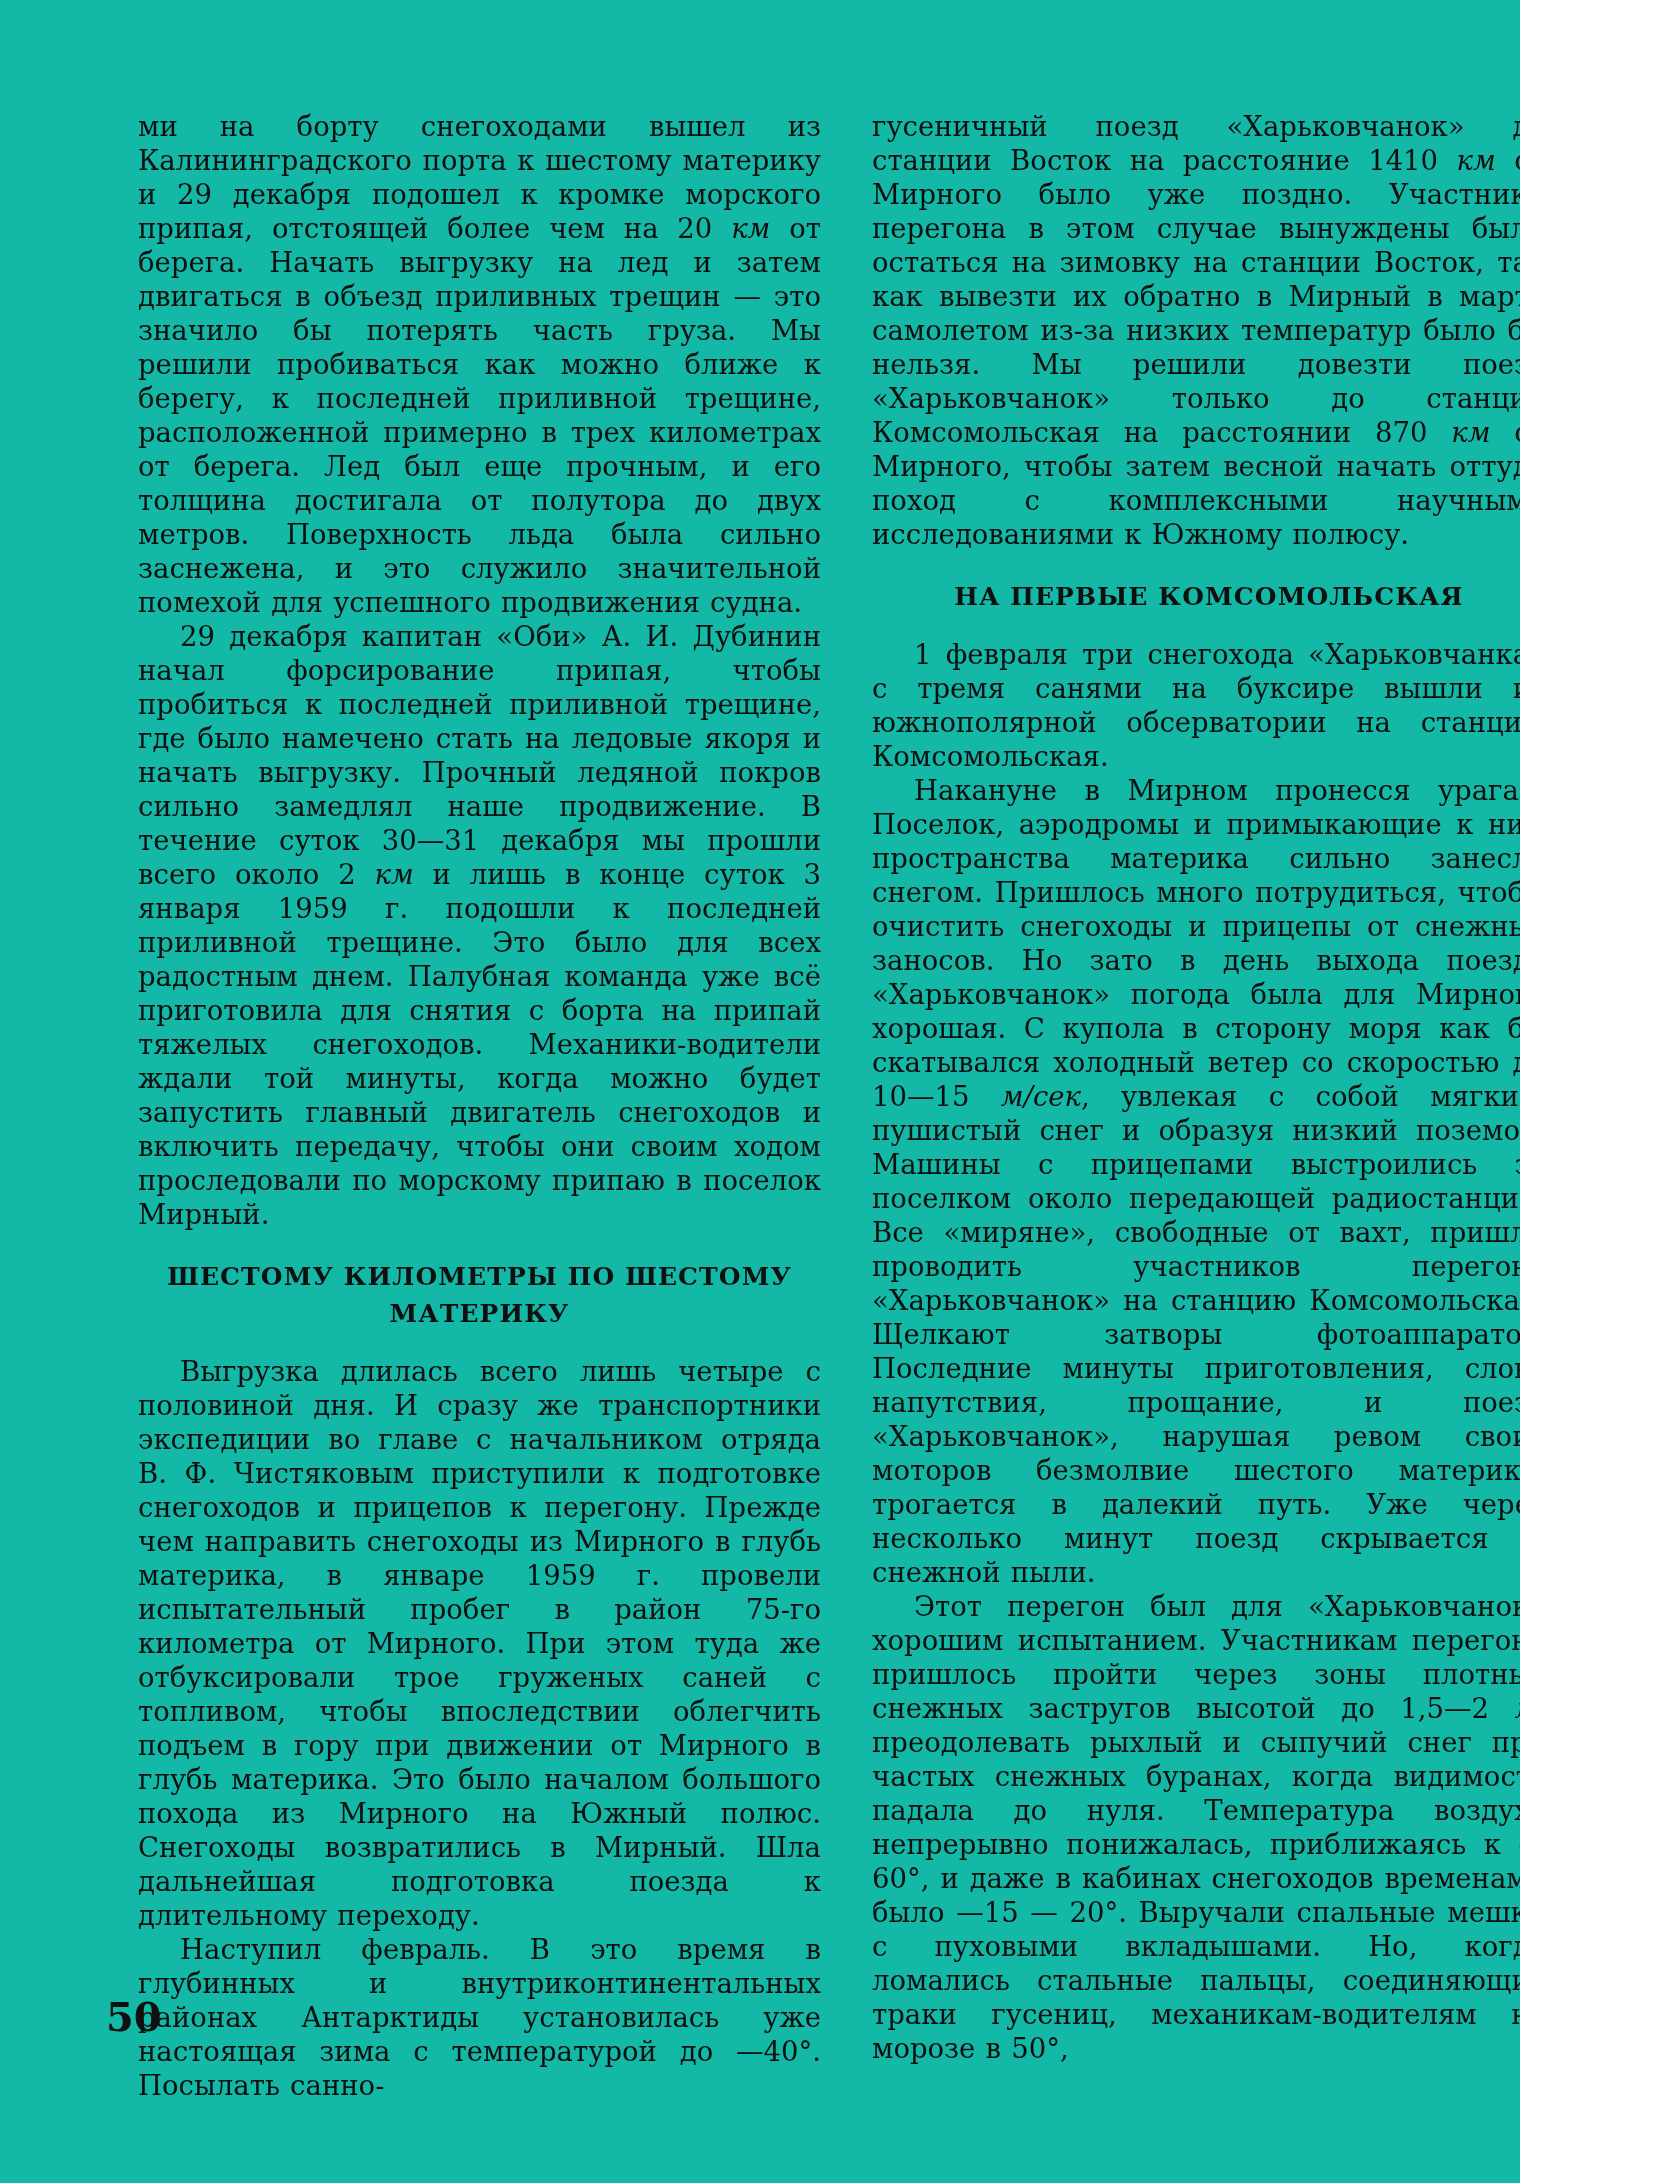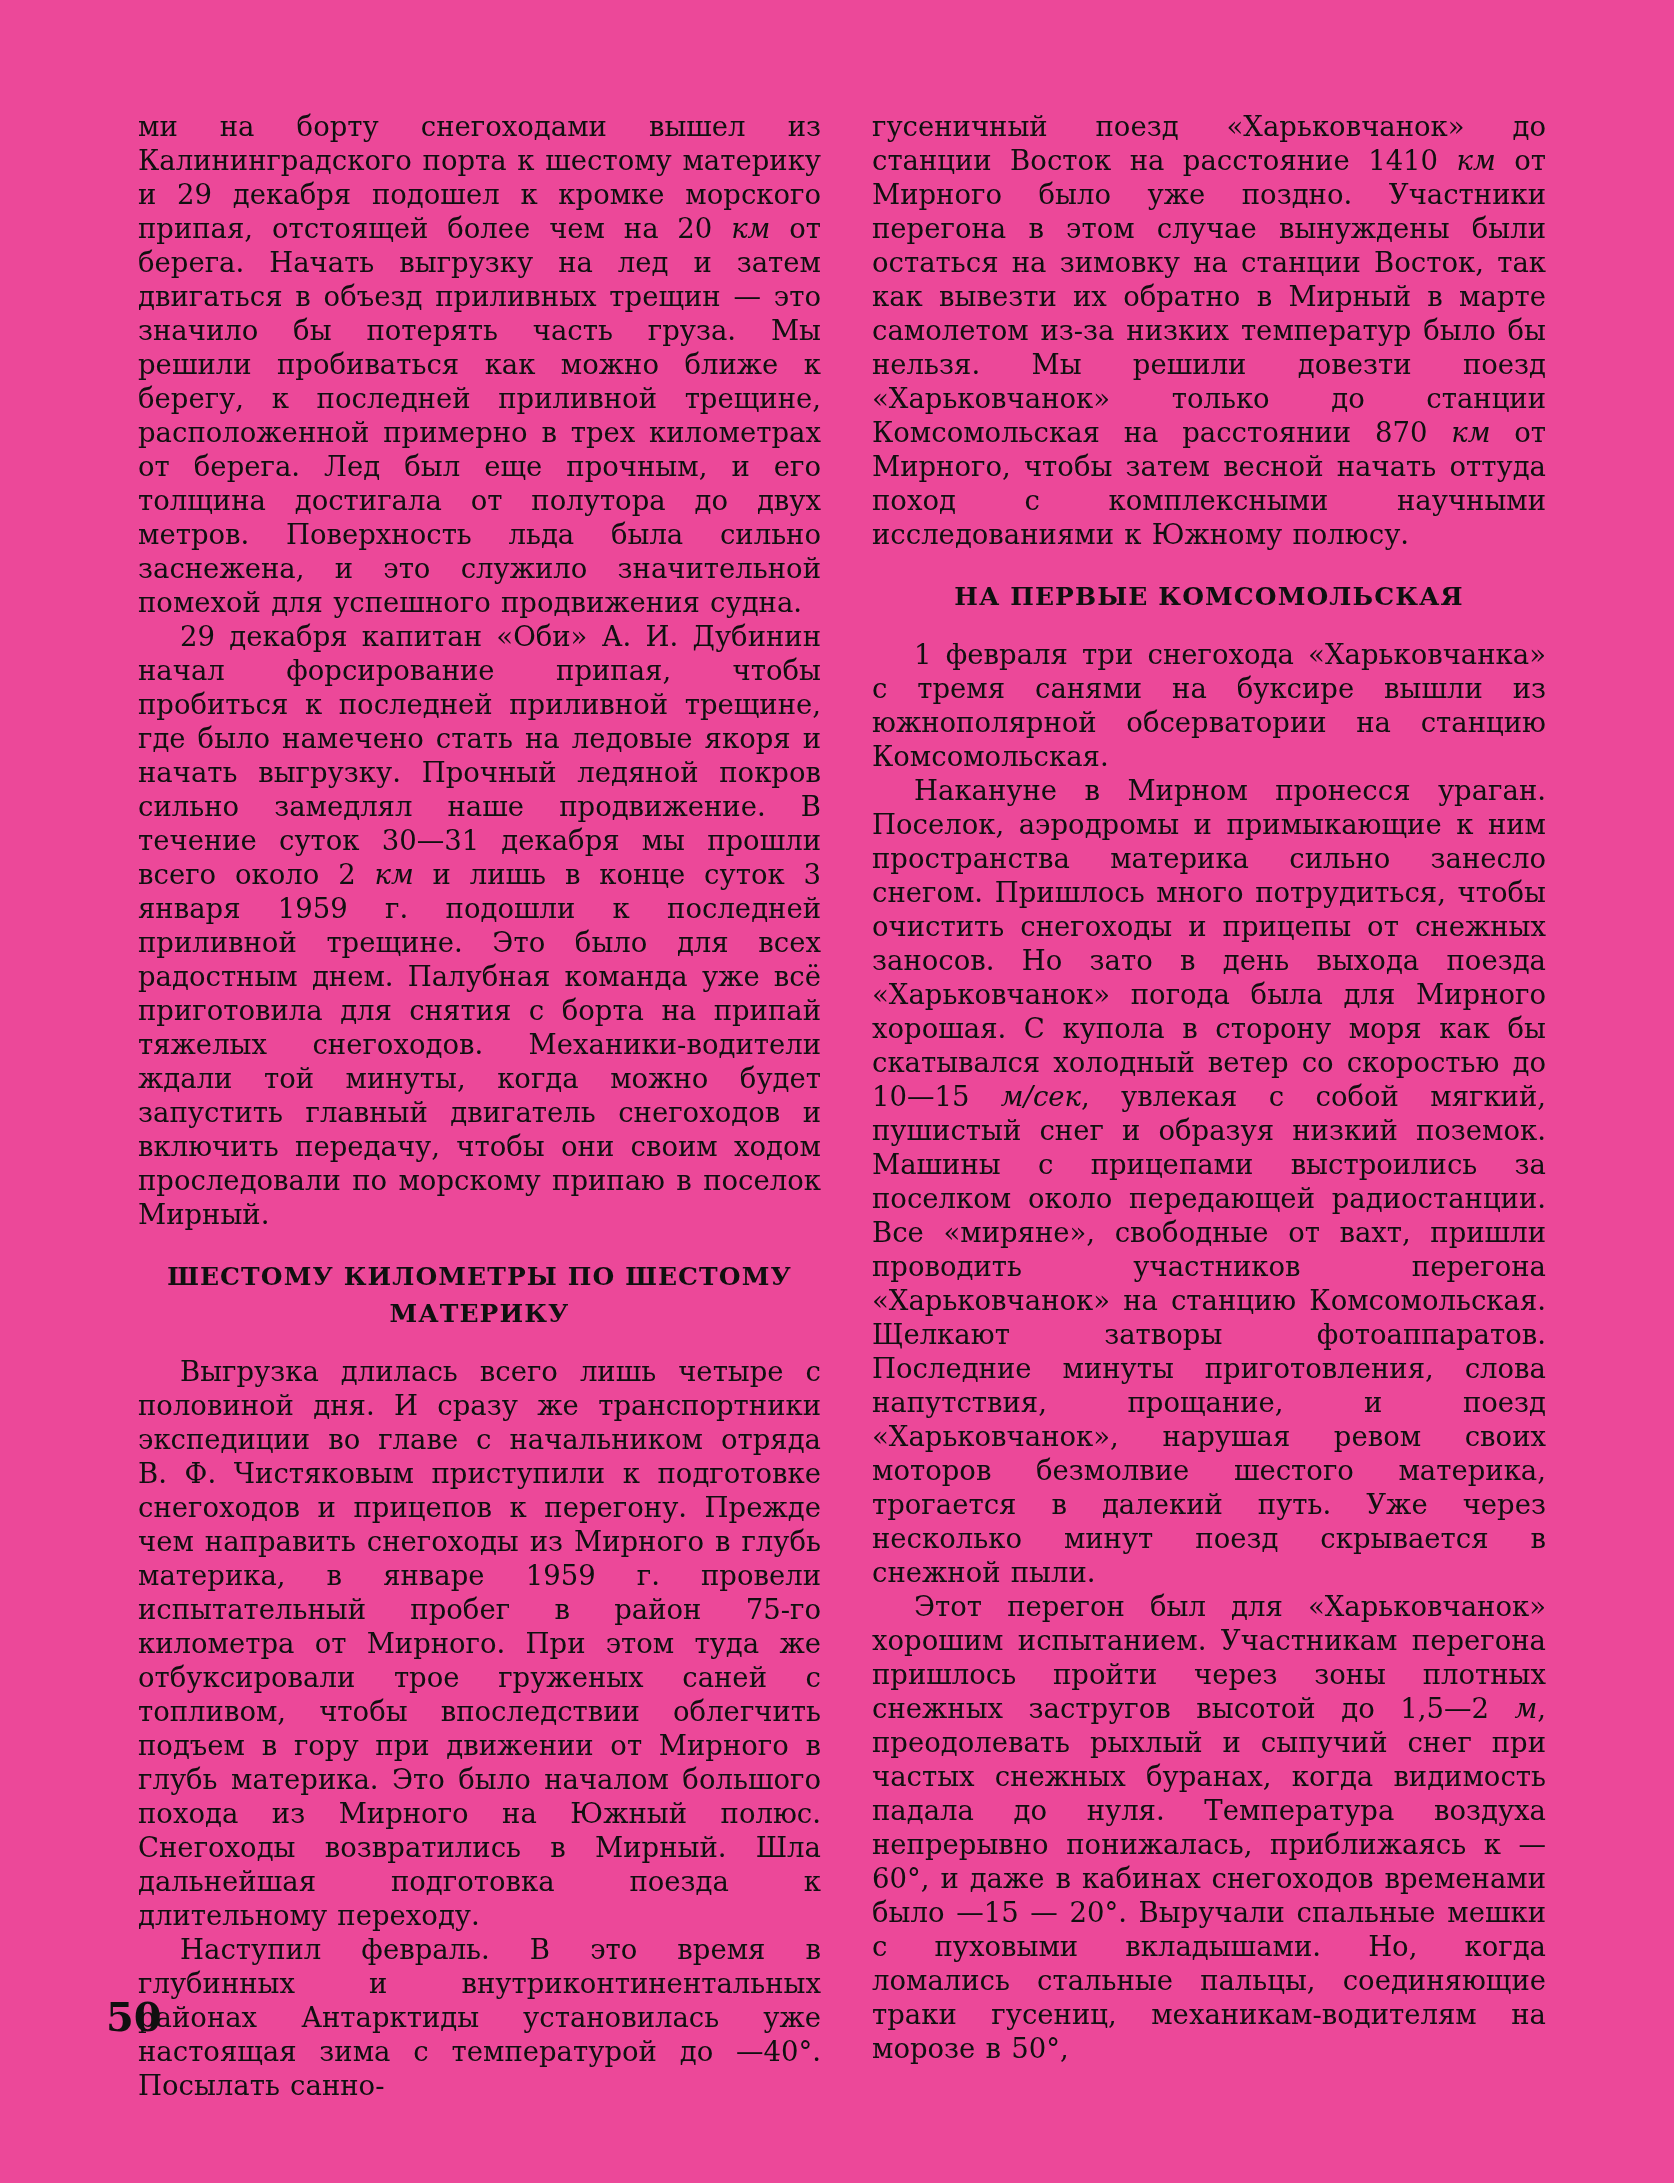--- a/index.html
+++ b/index.html
@@ -3,23 +3,23 @@
 <meta charset="utf-8">
 <title>Scanned book page 50</title>
 <style>
   html, body {
     margin: 0;
     padding: 0;
     background: #ffffff;
   }
   .page {
     position: relative;
-    width: 1674px;
+    width: 1520px;
     height: 2183px;
-    background: #ec4899;
+    background: #14b8a6;
     color: #101010;
     font-family: "DejaVu Serif", "Liberation Serif", serif;
     overflow: hidden;
   }
   .text-area {
     position: absolute;
     left: 138px;
     top: 109px;
     width: 1408px;
     display: flex;

